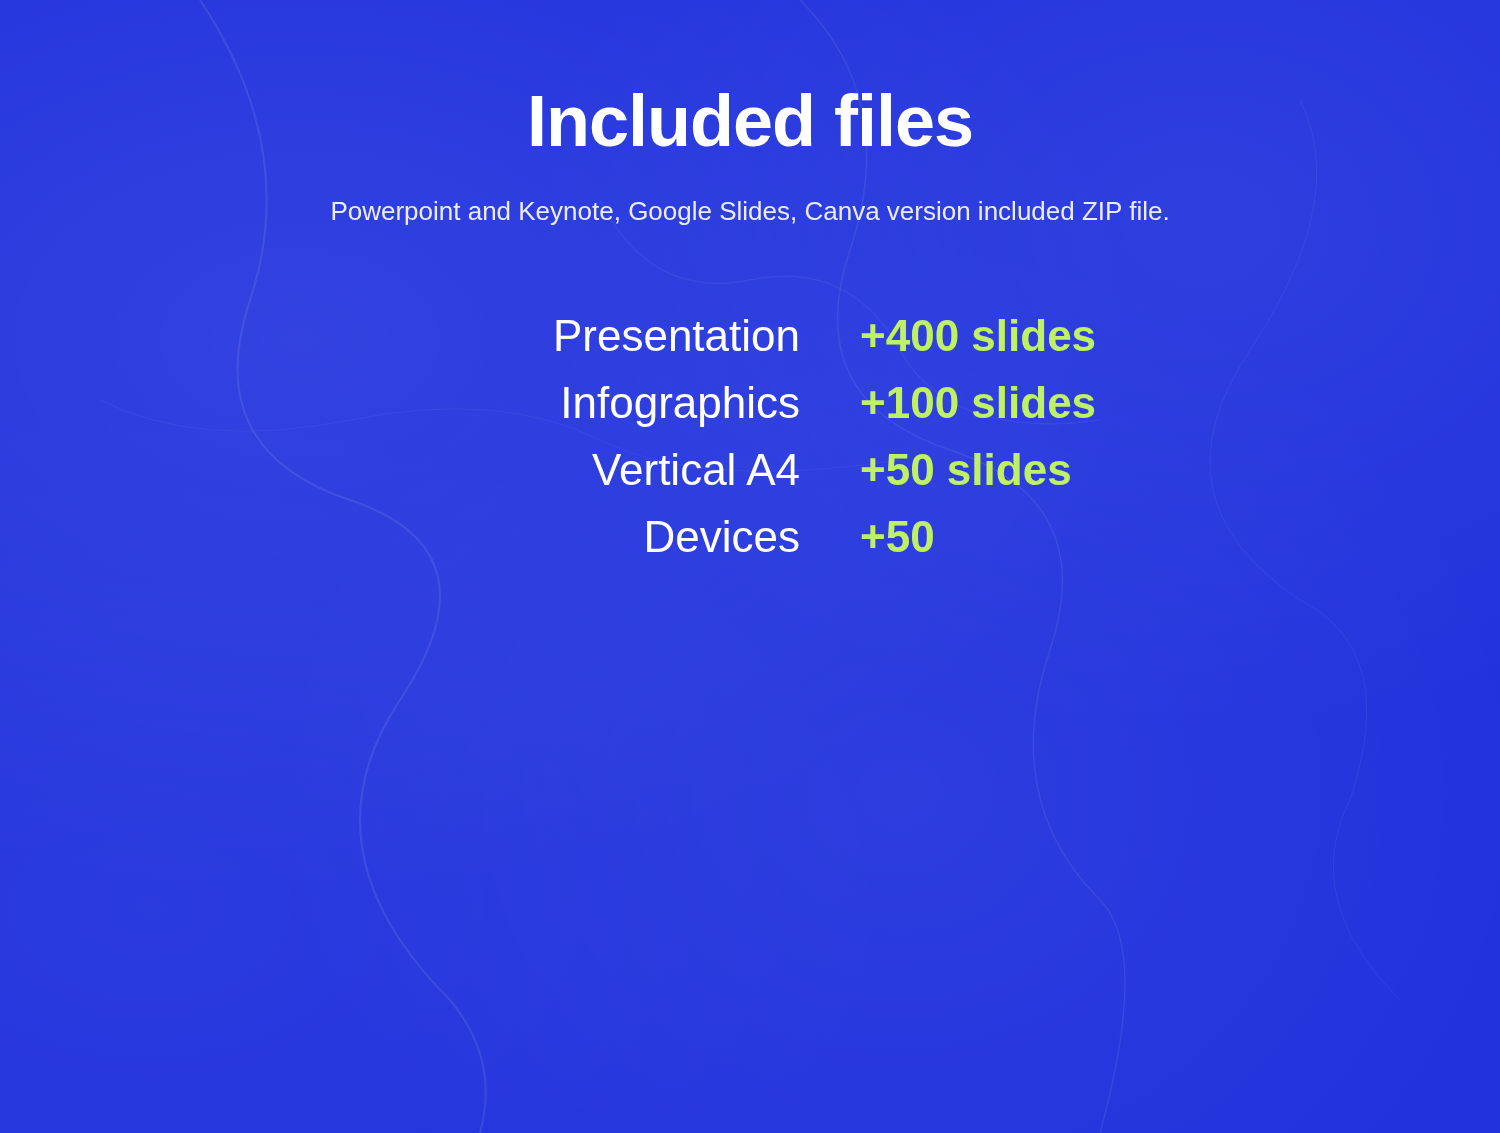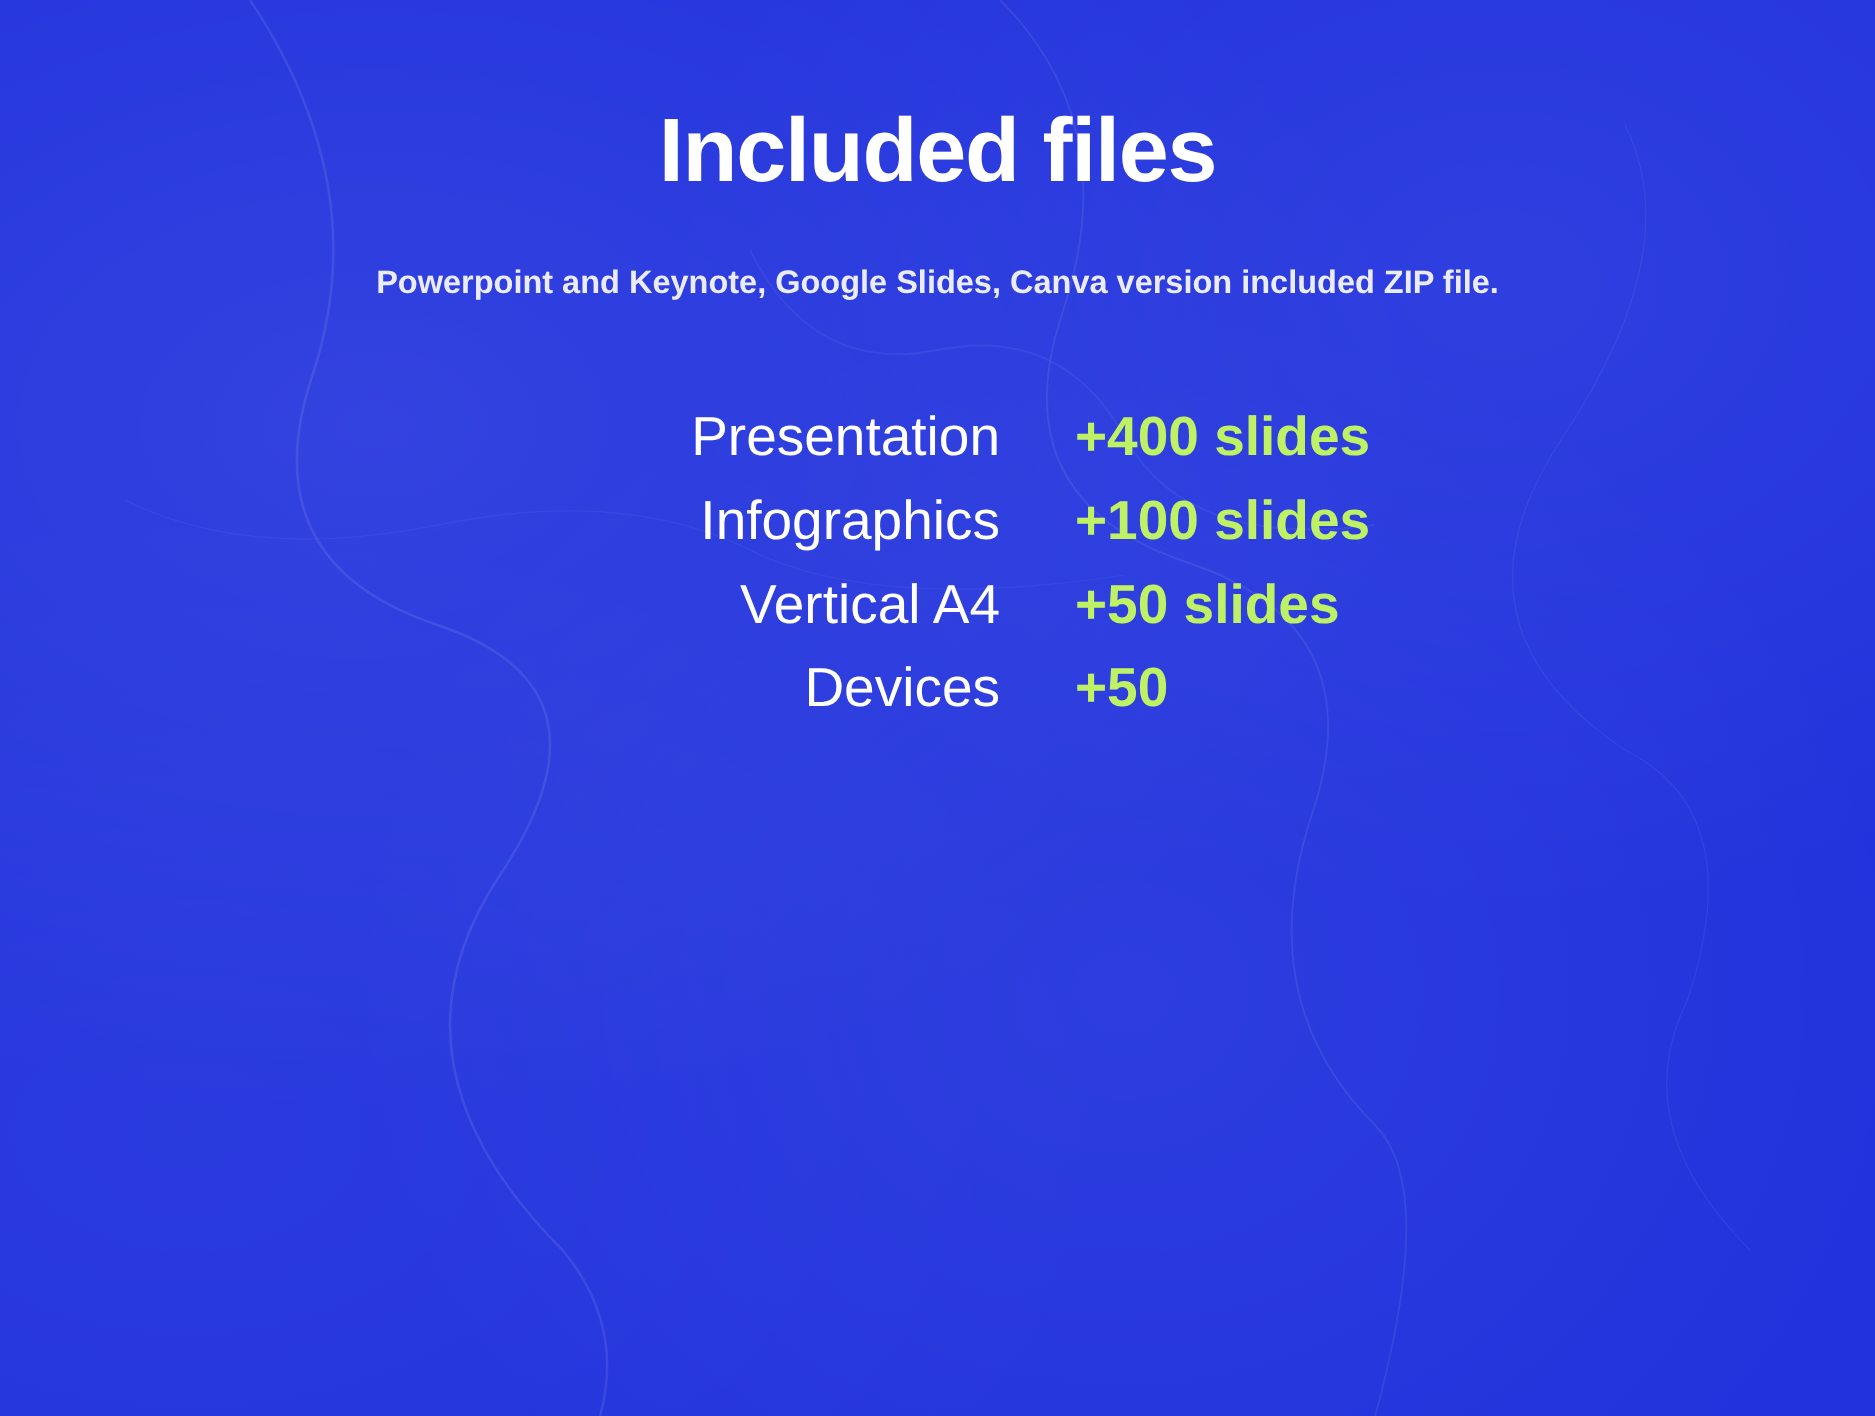--- a/index.html
+++ b/index.html
@@ -62,25 +62,24 @@
       font-size: 72px;
       font-weight: 900;
       text-align: center;
       margin-bottom: 30px;
       letter-spacing: -1px;
     }
 
     .subtitle {
       color: rgba(255, 255, 255, 0.9);
       font-size: 26px;
-      font-weight: 700;
+      font-weight: 400;
       text-align: center;
       line-height: 1.5;
       margin-bottom: 80px;
-      margin-top: 14px;
     }
 
     .files-table {
       display: flex;
       flex-direction: column;
       gap: 17px;
       width: 900px;
     }
 
     .file-row {

